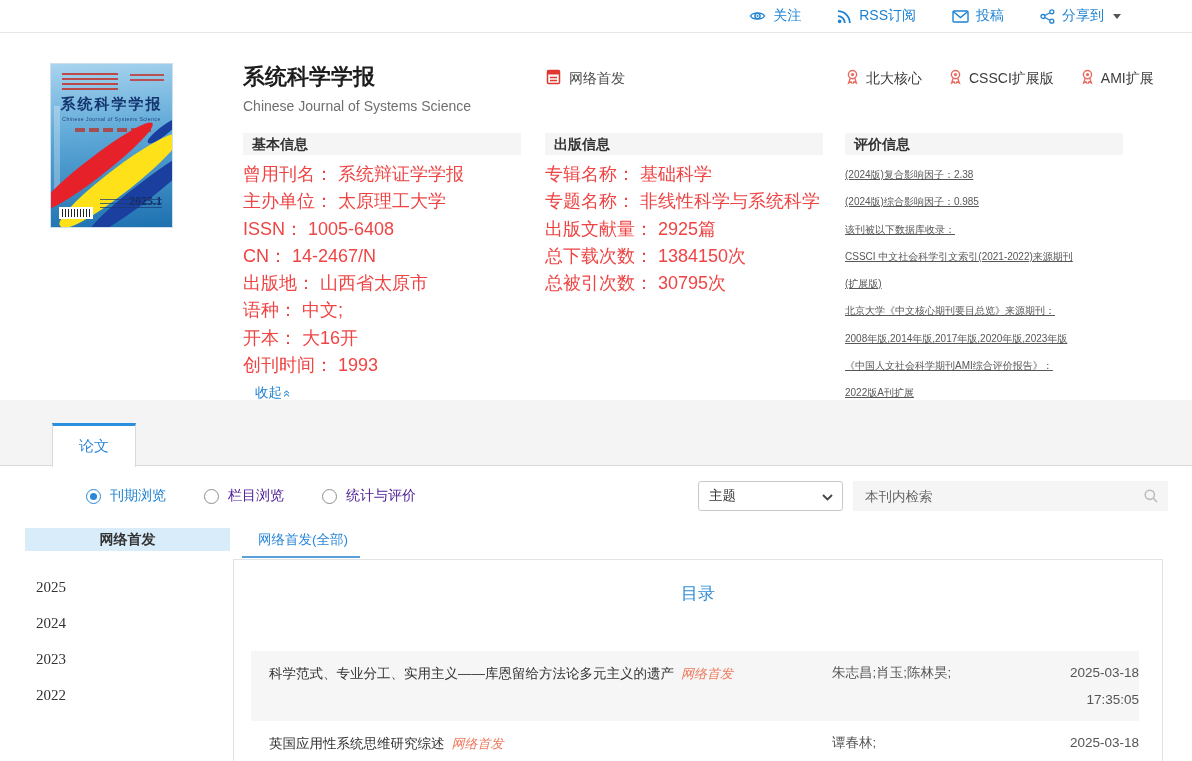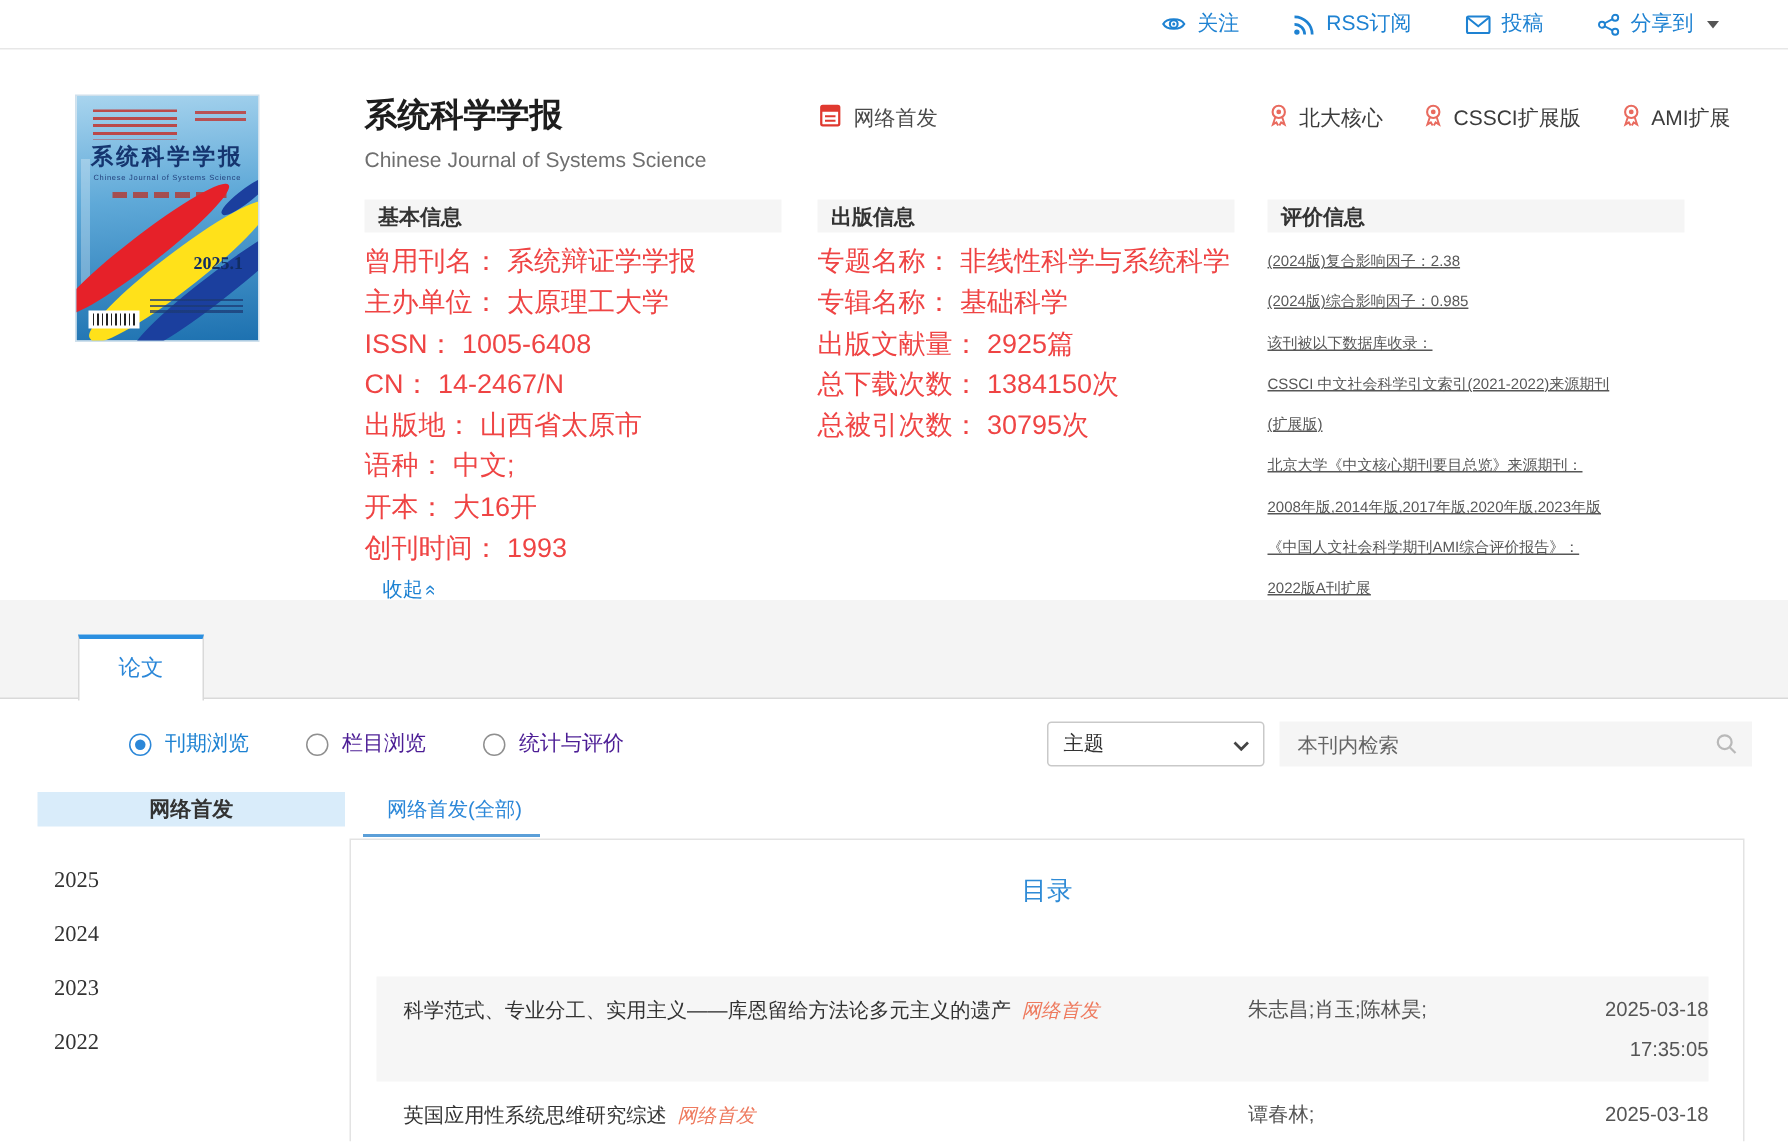--- a/index.html
+++ b/index.html
@@ -6,21 +6,21 @@
   html,body { background:#fff; }
   #page {
     position: relative; width: 1192px; height: 761px; overflow: hidden;
     background:#fff; font-family:"Liberation Sans", sans-serif; color:#333;
   }
   
   .toolbar {
     position:absolute; left:0; top:0; right:0; height:33px;
     border-bottom:1px solid #e7e7e7; background:#fff;
     display:flex; justify-content:flex-end; align-items:center;
-    gap:36px; padding-right:46px;
+    gap:36px; padding-right:71px;
   }
   .tool-item { display:flex; align-items:center; gap:7px; color:#1e82d2; font-size:14px; cursor:pointer; }
   .tool-item svg { display:block; }
   .caret-down { width:0; height:0; border-left:4px solid transparent; border-right:4px solid transparent; border-top:5px solid #555; margin-left:2px; }
 
   
   .cover { position:absolute; left:50px; top:63px; width:123px; height:165px;
     background:linear-gradient(175deg,#a8d4ee 0%,#5fa9d8 42%,#1d71b0 100%);
     overflow:hidden; border:1px solid #cfe0ec; }
   .cover .redlines { position:absolute; left:11px; top:9px; width:56px; height:20px;
@@ -31,21 +31,21 @@
     font-family:"Liberation Serif", serif; font-weight:bold; font-size:15px; color:#15356f; letter-spacing:2px; }
   .cover-sub { position:absolute; left:0; top:52px; width:100%; text-align:center;
     font-size:5px; color:#23407c; letter-spacing:0.5px; }
   .cover-volline { position:absolute; left:24px; top:64px; width:76px; height:4px;
     background:repeating-linear-gradient(90deg,#b5372f 0 10px, transparent 10px 14px); opacity:.8; }
   .stripe { position:absolute; border-radius:45% 55% 50% 50%; }
   .stripe.red    { width:140px; height:20px; background:#e62129; transform:rotate(-38deg); left:-24px; top:92px; }
   .stripe.yellow { width:150px; height:25px; background:#ffe11a; transform:rotate(-38deg); left:-6px;  top:104px; }
   .stripe.blue   { width:140px; height:18px; background:#1b3f9e; transform:rotate(-38deg); left:24px;  top:118px; }
   .stripe.blue2  { width:40px;  height:9px;  background:#1b3f9e; transform:rotate(-38deg); right:-12px; top:62px; }
-  .cover-issue { position:absolute; right:10px; bottom:44px; font-family:"Liberation Serif",serif;
+  .cover-issue { position:absolute; right:10px; bottom:18px; font-family:"Liberation Serif",serif;
     font-weight:bold; font-size:12px; color:#112d63; }
   .cover-small { position:absolute; right:10px; bottom:18px; width:62px; height:10px;
     background:repeating-linear-gradient(#1c3a74 0 1.5px, transparent 1.5px 4px); opacity:.75; }
   .barcode { position:absolute; left:8px; bottom:8px; width:34px; height:12px; background:#fff; }
   .barcode i { display:block; height:8px; margin:2px 3px 0 3px;
     background:repeating-linear-gradient(90deg,#222 0 1px, transparent 1px 3px); }
   .cover-strip { position:absolute; left:3px; top:42px; width:6px; height:96px; background:rgba(255,255,255,.28); }
 
   
   .j-title { position:absolute; left:243px; top:62px; font-size:22px; font-weight:bold; color:#1d1d1d; }
@@ -276,25 +276,25 @@
       <span>收起</span>
         <span class="chev">«</span>
     </div>
   </div>
 
   <div class="info-col c2">
     <div class="sec-head">出版信息</div>
     <div>
 
         <div class="info-row">
+          <span class="lab">专辑名称：</span><span class="val">基础科学</span>
+        </div>
+
+        <div class="info-row">
           <span class="lab">专题名称：</span><span class="val">非线性科学与系统科学</span>
-        </div>
-
-        <div class="info-row">
-          <span class="lab">专辑名称：</span><span class="val">基础科学</span>
         </div>
 
         <div class="info-row">
           <span class="lab">出版文献量：</span><span class="val">2925篇</span>
         </div>
 
         <div class="info-row">
           <span class="lab">总下载次数：</span><span class="val">1384150次</span>
         </div>
 

